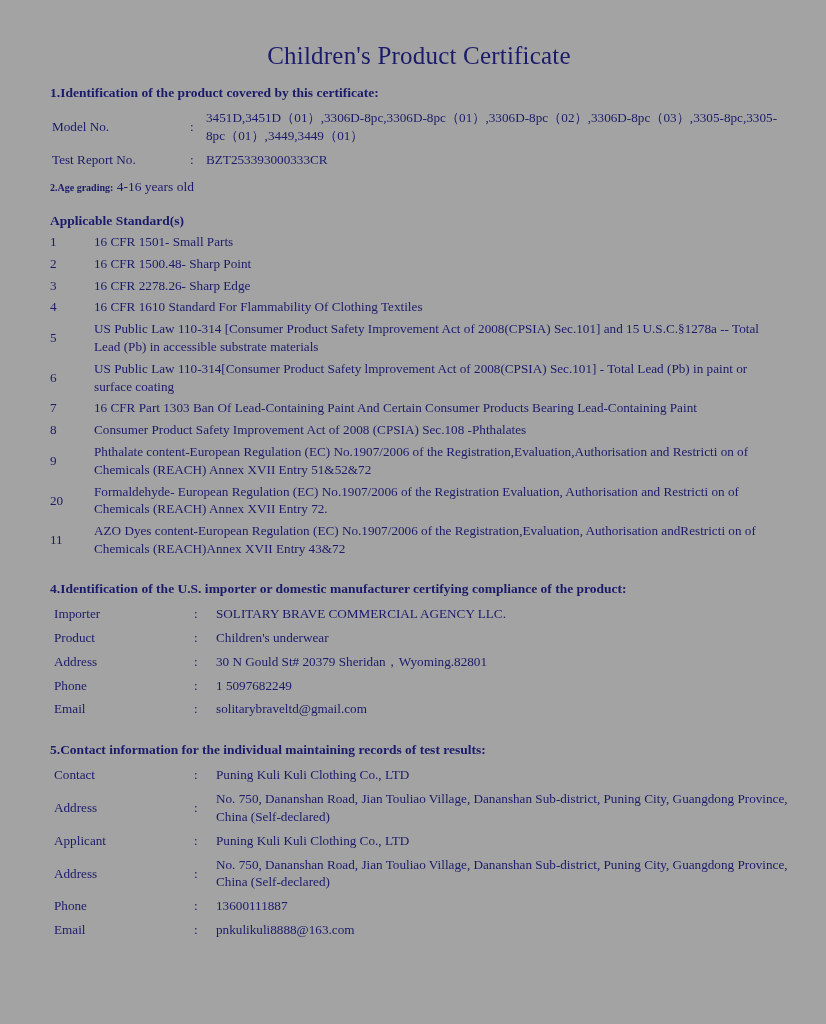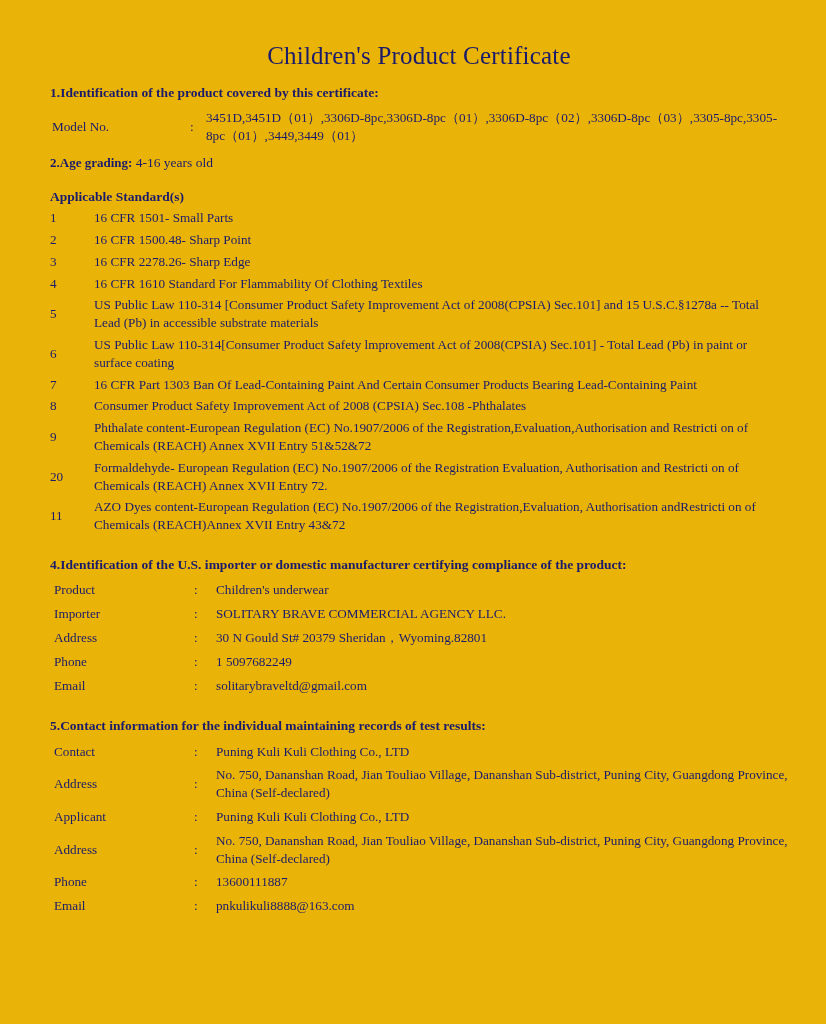--- a/index.html
+++ b/index.html
@@ -11,21 +11,21 @@
     width: 826px;
     min-height: 1024px;
     font-family: "Liberation Serif", serif;
     color: #1b1b5e;
   }
   .page {
     width: 826px;
     min-height: 1024px;
     box-sizing: border-box;
     padding: 30px 38px 20px 50px;
-    background: #eab308;
+    background: #a3a3a3;
   }
   .doc-title {
     text-align: center;
     font-size: 25px;
     font-weight: normal;
     color: #1b1b6b;
     margin: 12px 0 14px 0;
     letter-spacing: 0.2px;
   }
   .section-head {
@@ -35,21 +35,21 @@
     margin: 6px 0 4px 0;
     line-height: 1.35;
   }
   .sub-head {
     font-size: 13.5px;
     font-weight: bold;
     color: #1b1b6b;
     margin: 17px 0 2px 0;
   }
   .inline-head {
-    font-size: 13px;
+    font-size: 10px;
     font-weight: bold;
     color: #1b1b6b;
     font-family: Liberation Serif, serif;
   }
   .inline-val {
     font-size: 13.5px;
     font-weight: normal;
     color: #1b1b6b;
   }
   table {
@@ -88,20 +88,25 @@
 
   <div class="section-head">1.Identification of the product covered by this certificate:</div>
 
   <table>
     <tbody>
     <tr>
       <td class="kv-label">Model No.</td>
       <td class="kv-colon">:</td>
       <td class="kv-value">3451D,3451D（01）,3306D-8pc,3306D-8pc（01）,3306D-8pc（02）,3306D-8pc（03）,3305-8pc,3305-8pc（01）,3449,3449（01）</td>
     </tr>
+    <tr>
+      <td class="kv-label">Test Report No.</td>
+      <td class="kv-colon">:</td>
+      <td class="kv-value">BZT253393000333CR</td>
+    </tr>
   </tbody>
     </table>
 
   <div class="section-head">
     <span class="inline-head">2.Age grading:</span>
     <span class="inline-val">4-16 years old</span>
   </div>
 
   <div class="sub-head">Applicable Standard(s)</div>
 
@@ -154,28 +159,28 @@
   </tbody>
     </table>
 
   <div class="blockgap"></div>
 
   <div class="section-head">4.Identification of the U.S. importer or domestic manufacturer certifying compliance of the product:</div>
 
   <table>
     <tbody>
         <tr>
+      <td class="imp-label">Importer</td>
+      <td class="imp-colon">:</td>
+      <td>SOLITARY BRAVE COMMERCIAL AGENCY LLC.</td>
+    </tr>
+    <tr>
       <td class="imp-label">Product</td>
       <td class="imp-colon">:</td>
       <td>Children's underwear</td>
-    </tr>
-    <tr>
-      <td class="imp-label">Importer</td>
-      <td class="imp-colon">:</td>
-      <td>SOLITARY BRAVE COMMERCIAL AGENCY LLC.</td>
     </tr>
     <tr>
       <td class="imp-label">Address</td>
       <td class="imp-colon">:</td>
       <td>30 N Gould St# 20379 Sheridan，Wyoming.82801</td>
     </tr>
     <tr>
       <td class="imp-label">Phone</td>
       <td class="imp-colon">:</td>
       <td>1 5097682249</td>

